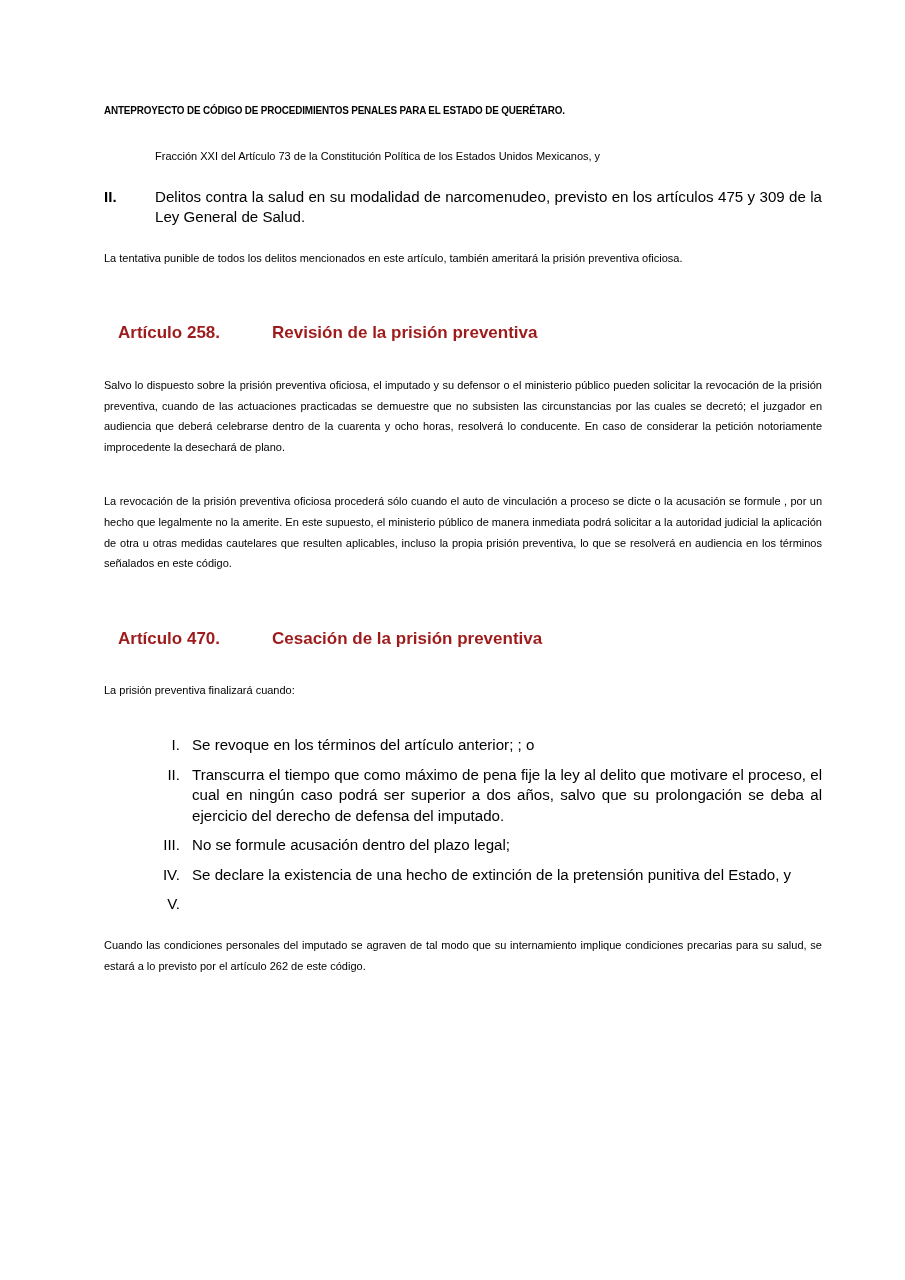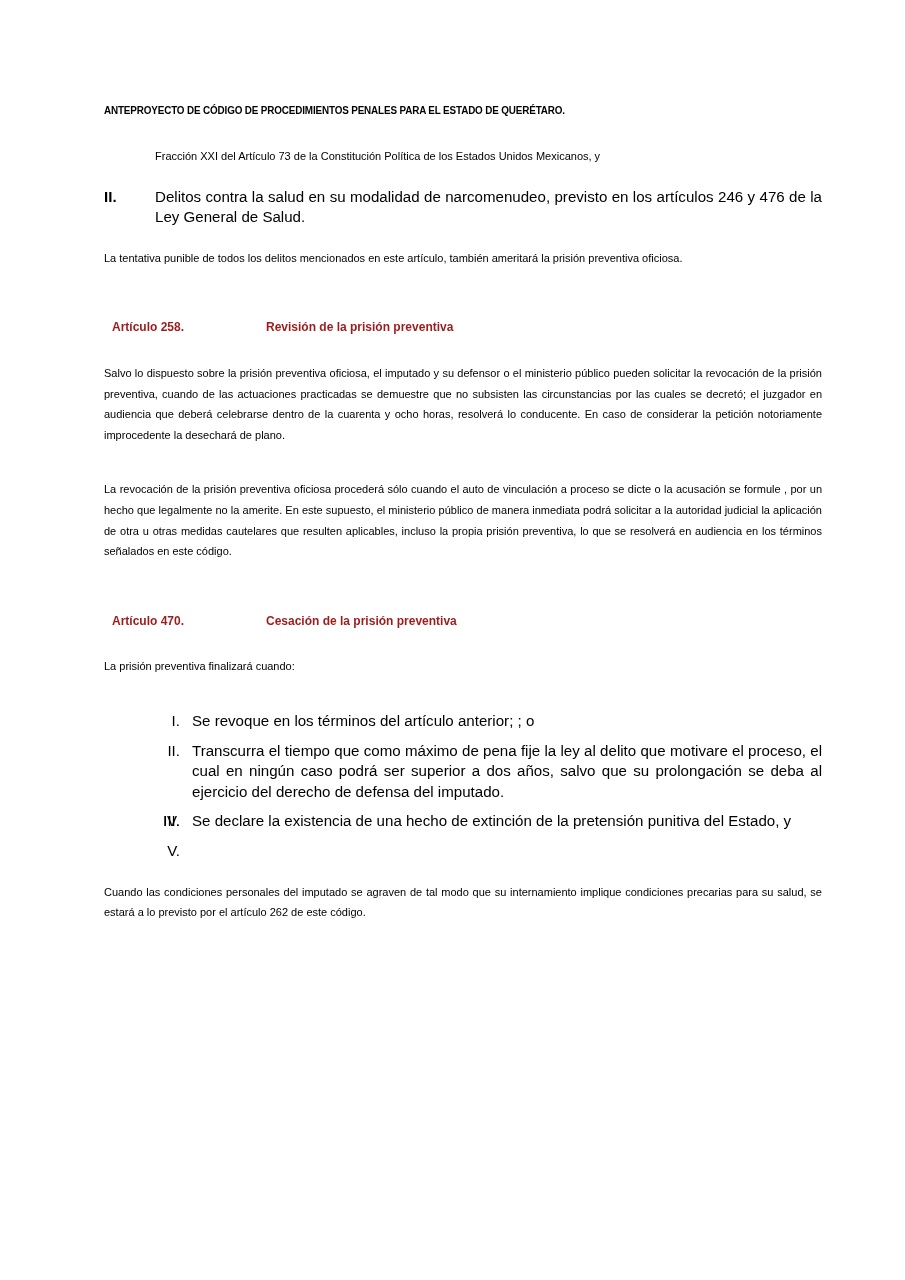--- a/index.html
+++ b/index.html
@@ -76,22 +76,22 @@
   .clause .marker {
     position: absolute;
     left: 0;
     top: 0;
     font-weight: bold;
     font-size: 15.1px;
   }
 
   
   .article-heading {
-    margin: 8px;
-    font-size: 12px;
+    margin: 14px;
+    font-size: 17px;
     line-height: 20.6px;
     font-weight: bold;
     color: #9e1b1b;
     white-space: nowrap;
   }
   .article-heading .art-num {
     display: inline-block;
     width: 154px;
   }
 
@@ -139,21 +139,21 @@
   <div class="doc-header">ANTEPROYECTO DE CÓDIGO DE PROCEDIMIENTOS PENALES PARA EL ESTADO DE QUERÉTARO.</div>
 
   <div class="content">
 
     <p class="body indent-hanging">Fracción XXI del Artículo 73 de la Constitución Política de los Estados Unidos Mexicanos, y</p>
 
     <div class="gap-md"></div>
 
     <div class="clause">
       <span class="marker">II.</span>
-      <span>Delitos contra la salud en su modalidad de narcomenudeo, previsto en los artículos 246 y 476 de la Ley General de Salud.</span>
+      <span>Delitos contra la salud en su modalidad de narcomenudeo, previsto en los artículos 475 y 309 de la Ley General de Salud.</span>
     </div>
 
     <div class="gap-md"></div>
 
     <p class="body">La tentativa punible de todos los delitos mencionados en este artículo, también ameritará la prisión preventiva oficiosa.</p>
 
     <div class="gap-xl"></div>
 
     <h2 class="article-heading">
       <span class="art-num">Artículo 258.</span><span>Revisión de la prisión preventiva</span>
@@ -183,20 +183,21 @@
       <li>
         <span class="rn">I.</span>
         <span>Se revoque en los términos del artículo anterior; ; o</span>
       </li>
       <li>
         <span class="rn">II.</span>
         <span>Transcurra el tiempo que como máximo de pena fije la ley al delito que motivare el proceso, el cual en ningún caso podrá ser superior a dos años, salvo que su prolongación se deba al ejercicio del derecho de defensa del imputado.</span>
       </li>
       <li>
         <span class="rn">III.</span>
+        <span>No se formule acusación dentro del plazo legal;</span>
       </li>
       <li>
         <span class="rn">IV.</span>
         <span>Se declare la existencia de una hecho de extinción de la pretensión punitiva del Estado, y</span>
       </li>
       <li>
         <span class="rn">V.</span>
       </li>
     </ol>
 

